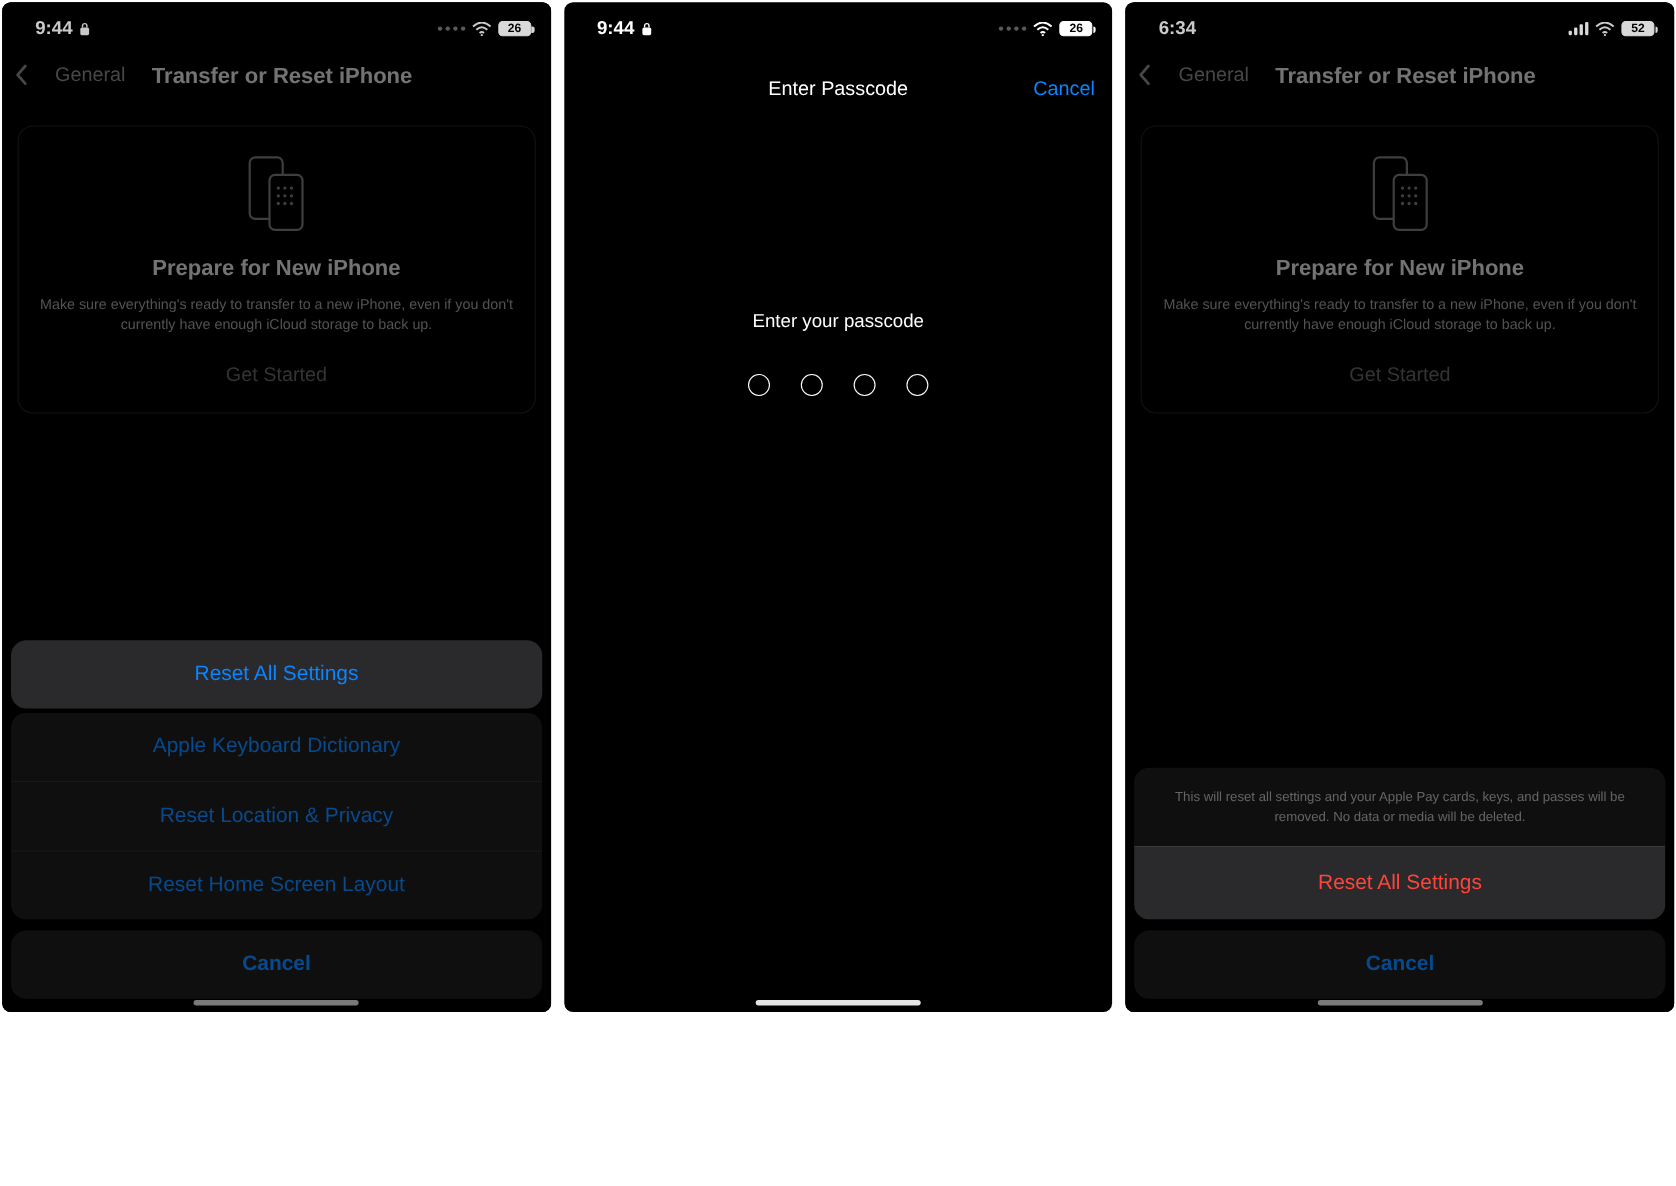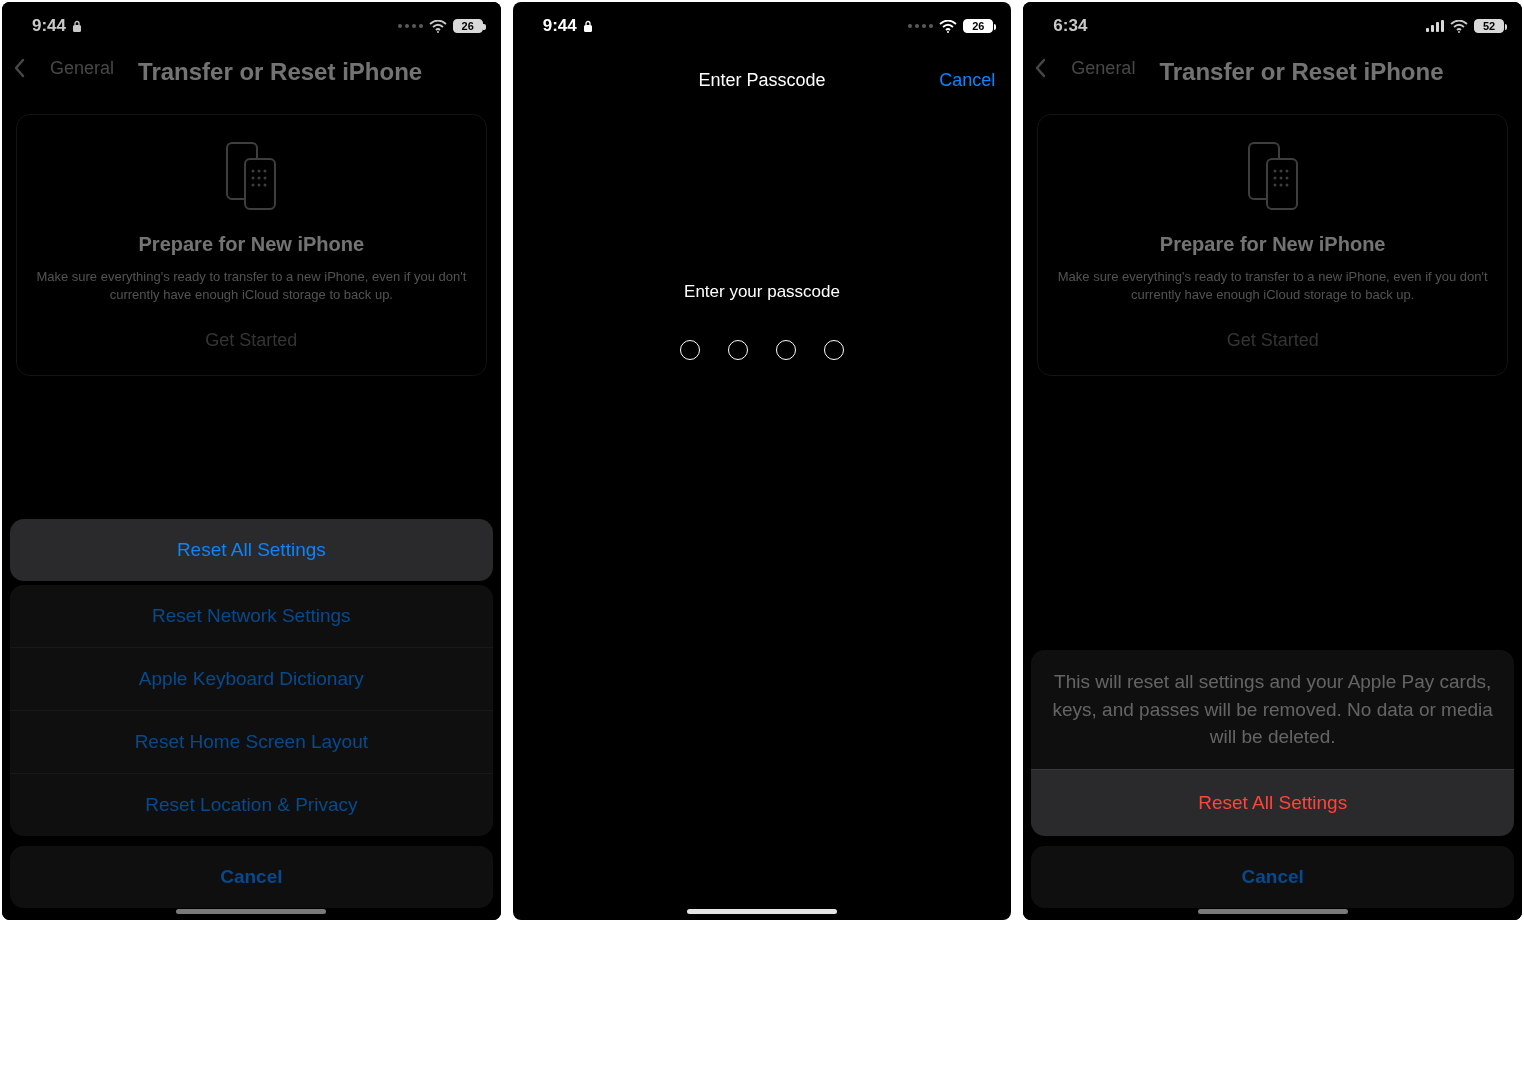--- a/index.html
+++ b/index.html
@@ -69,21 +69,21 @@
     background:rgba(0,0,0,0.55);
     z-index:20;
   }
   .nav-row {
     position:absolute; top:56px; left:0; right:0;
     height:40px; display:flex; align-items:flex-start; gap:24px;
     padding:0 12px;
   }
   .chevron-back svg{display:block;}
   .nav-back { color:#9e9e9e; font-size:18px; }
-  .nav-title { color:#fff; font-size:24px; font-weight:600; }
+  .nav-title { color:#fff; font-size:20px; font-weight:600; }
   .prepare-card {
     position:absolute; top:112px; left:14px; right:14px;
     border:1px solid #2a2a2a;
     border-radius:14px;
     padding:26px 18px 24px;
     text-align:center;
   }
   .devices-icon { display:flex; justify-content:center; margin-bottom:20px;}
   .devices-icon svg{display:block;}
   .prepare-title { font-size:20px; font-weight:600; margin-bottom:12px;}
@@ -150,21 +150,21 @@
   }
   
   .confirm-sheet {
     position:absolute; left:8px; right:8px; bottom:12px; z-index:30;
   }
   .confirm-msg {
     background:#1c1c1e;
     border-radius:14px 14px 0 0;
     padding:18px 20px;
     text-align:center;
-    font-size:19px;
+    font-size:12px;
     color:#b5b5b5;
     line-height:1.45;
     filter:brightness(0.55);
   }
   .confirm-action {
     background:#2a2a2c;
     border-radius:0 0 14px 14px;
     text-align:center;
     padding:22px 10px;
     font-size:19px;
@@ -252,24 +252,23 @@
       </span>
       <div class="battery">
           <span>26</span>
         </div>
     </div>
   </div>
 
   <div class="sheet sheet-dim">
     <div class="sheet-item highlight">Reset All Settings</div>
     <div class="sheet-group">
-      <div class="sheet-item">Reset Network Settings</div>
       <div class="sheet-item">Apple Keyboard Dictionary</div>
+      <div class="sheet-item">Reset Location &amp; Privacy</div>
       <div class="sheet-item">Reset Home Screen Layout</div>
-      <div class="sheet-item">Reset Location &amp; Privacy</div>
     </div>
     <div class="sheet-cancel">Cancel</div>
   </div>
   <div class="home-indicator home-dim"></div>
 </div>
 
 <div class="phone">
   <div class="status-bar">
     <div class="status-left">
       <span>9:44</span>

